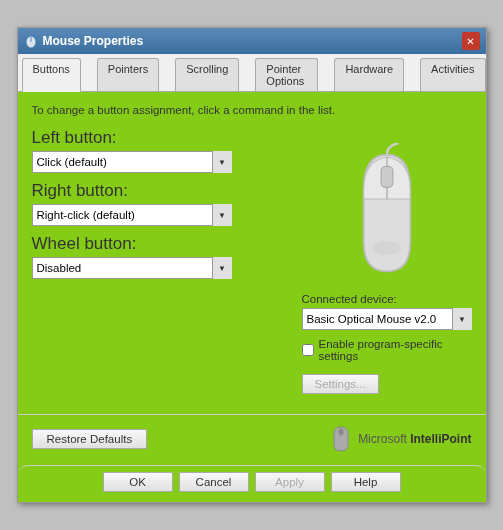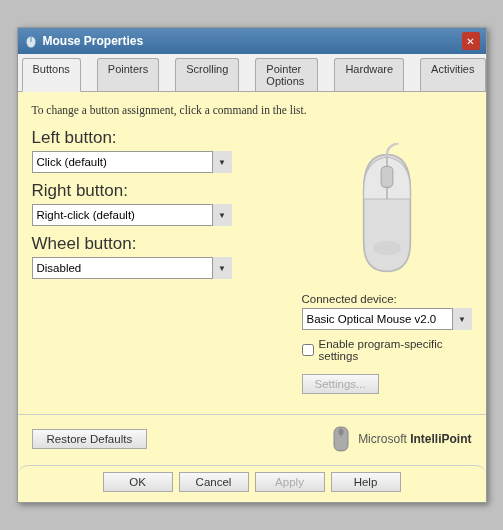--- a/index.html
+++ b/index.html
@@ -7,21 +7,21 @@
       font-family: 'Segoe UI', Tahoma, sans-serif;
       font-size: 12px;
       background: #c0c0c0;
       display: flex;
       align-items: center;
       justify-content: center;
       width: 503px;
       height: 530px;
     }
     .window {
-      background: #fef9c3;
+      background: #84cc16;
       border: 1px solid #999;
       box-shadow: 2px 2px 6px rgba(0,0,0,0.4);
       width: 470px;
     }
     .title-bar {
       background: linear-gradient(to bottom, #5a8ab8, #3a6ea0);
       color: white;
       padding: 4px 6px;
       display: flex;
       align-items: center;
@@ -76,21 +76,20 @@
       z-index: 1;
       position: relative;
     }
     .content {
       padding: 12px 14px;
     }
     .instructions {
       margin-bottom: 12px;
       color: #333;
       font-size: 11.5px;
-      font-family: Liberation Serif, serif;
     }
     .panel-main {
       display: flex;
       gap: 10px;
     }
     .panel-left {
       flex: 1;
     }
     .panel-right {
       width: 170px;

